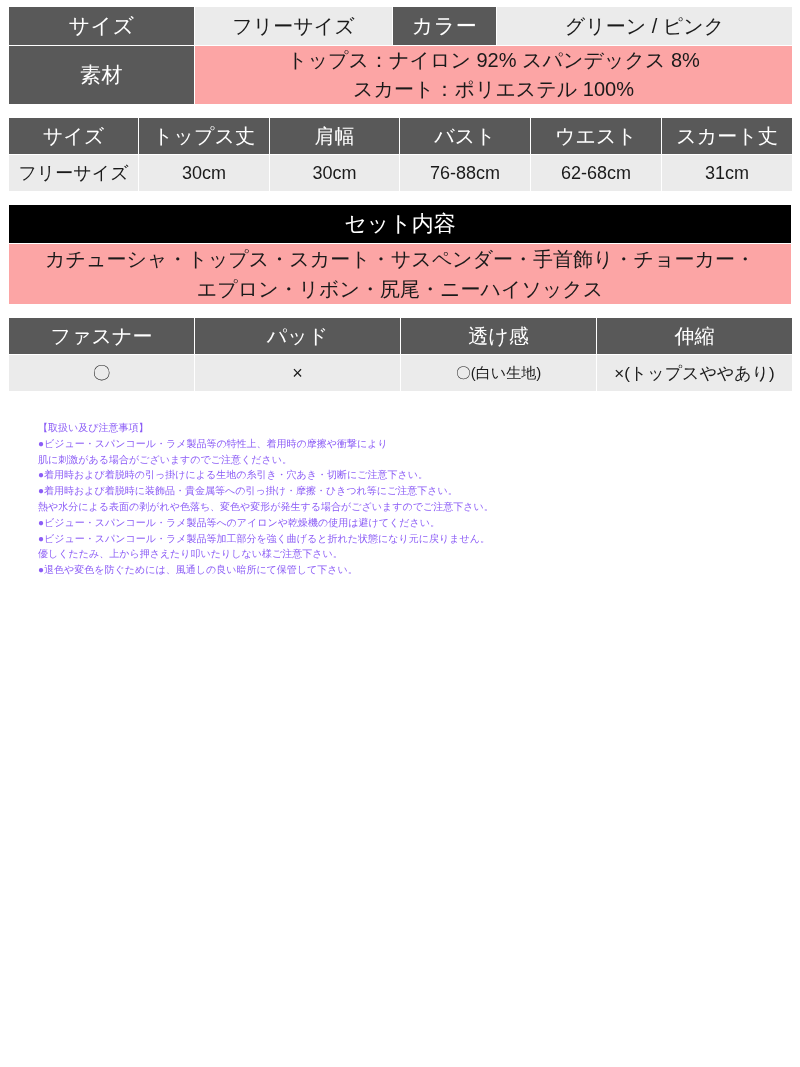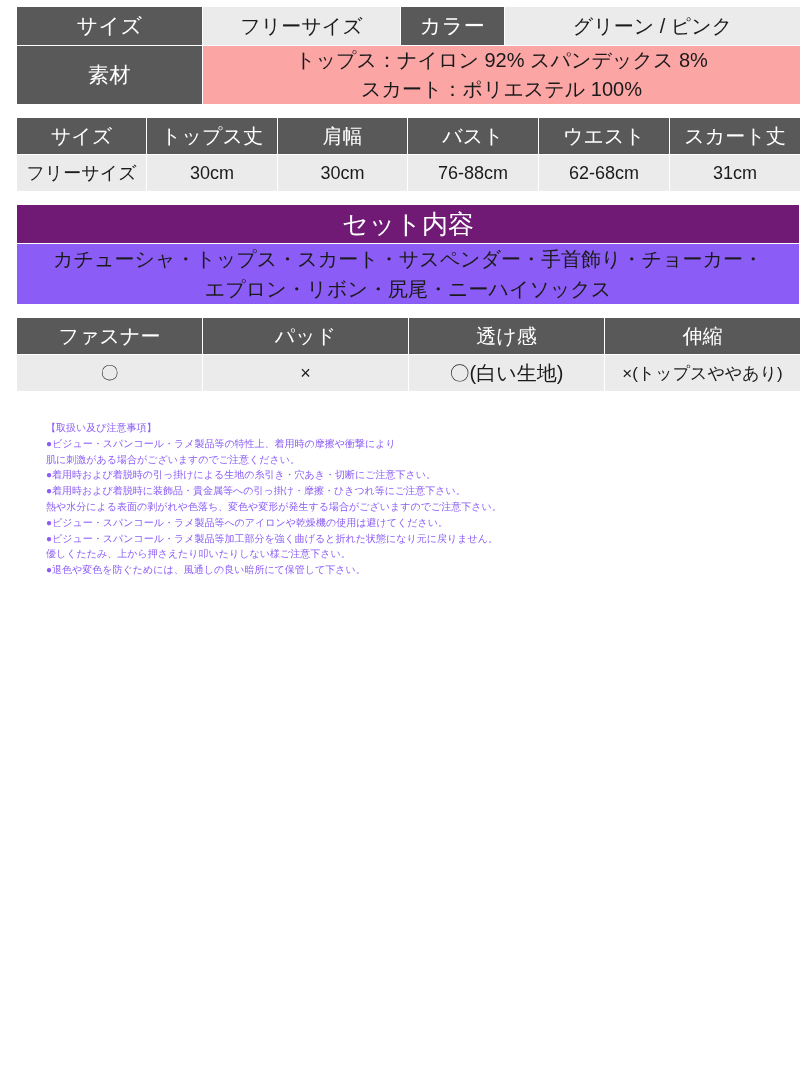--- a/index.html
+++ b/index.html
@@ -12,21 +12,21 @@
     height: 1067px;
     font-family: "Liberation Sans", "DejaVu Sans", sans-serif;
     color: #222222;
     -webkit-font-smoothing: antialiased;
   }
   .page {
     width: 800px;
     height: 1067px;
     position: relative;
     box-sizing: border-box;
-    padding: 6px 8px 0 16px;
+    padding: 6px 8px 0 8px;
   }
 
   table.spec {
     width: 784px;
     border-collapse: collapse;
     table-layout: fixed;
     margin: 0 0 12px 0;
   }
   table.spec td, table.spec th {
     border: 1px solid #ffffff;
@@ -61,34 +61,34 @@
     height: 36px;
   }
   .val-multi {
     background: #fca5a5;
     color: #1a1a1a;
     font-size: 20px;
     line-height: 1.45;
     padding: 8px 4px;
   }
   .full-hdr {
-    background: #701a75;
+    background: #000000;
     color: #ffffff;
-    font-size: 26px;
+    font-size: 22px;
     height: 38px;
   }
   .set-body {
-    background: #8b5cf6;
+    background: #fca5a5;
     color: #1a1a1a;
     font-size: 20px;
     line-height: 1.5;
     padding: 9px 6px 11px 6px;
   }
   .small-mark {
-    font-size: 20px;
+    font-size: 15px;
   }
   .tiny-mark {
     font-size: 17px;
     margin-left: 42px;
   }
 
   .notes {
     margin: 28px 0 0 30px;
     font-size: 10px;
     line-height: 1.58;

